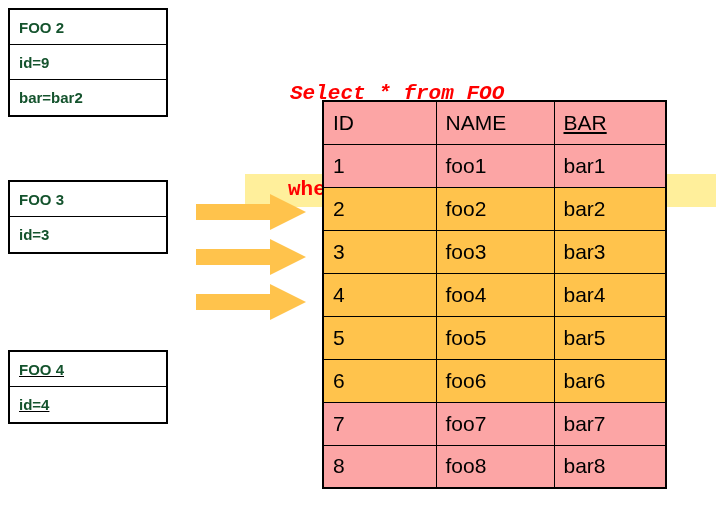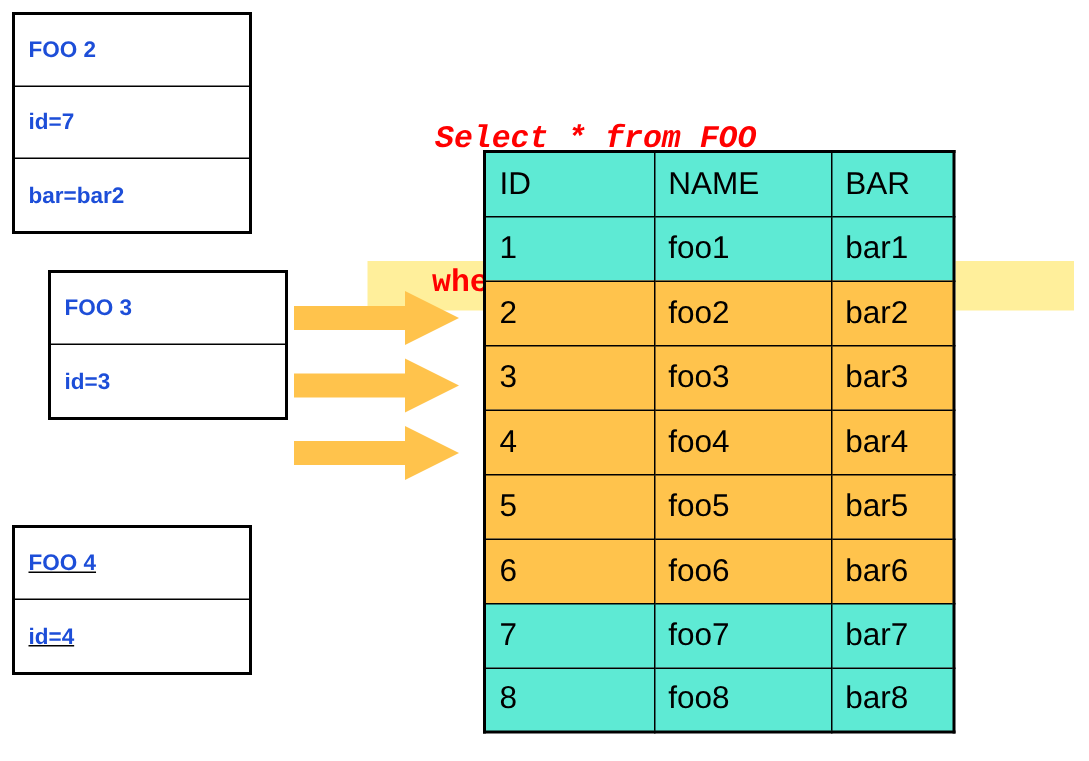--- a/index.html
+++ b/index.html
@@ -14,23 +14,23 @@
     position:relative;width:726px;height:507px;background:#ffffff;
     font-family:"Liberation Sans",sans-serif;overflow:hidden;
   }
 
   
   .record-box{
     position:absolute;left:8px;width:160px;
     border:2px solid #000;background:#fff;
   }
   .record-row{
-    height:48px;display:flex;align-items:center;
+    height:35px;display:flex;align-items:center;
     padding-left:9px;border-bottom:1px solid #000;
-    font-size:15px;font-weight:bold;color:#1d4ed8;
+    font-size:15px;font-weight:bold;color:#14532d;
   }
   .record-row:last-child{border-bottom:none;}
 
   
   .sql{
     position:absolute;left:245px;top:14px;width:471px;
     font-family:"Liberation Mono","DejaVu Sans Mono",monospace;
     font-weight:bold;font-size:21px;color:var(--sql-fg);
     white-space:pre;line-height:32px;
   }
@@ -44,39 +44,39 @@
   .result-table{
     position:absolute;left:322px;top:100px;
     border-collapse:collapse;background:#fff;
     border:2px solid #000;
     font-size:21px;color:#000;
   }
   .result-table td,.result-table th{
     border:1px solid #000;
     height:43px;padding:0 0 0 9px;
     text-align:left;font-weight:normal;vertical-align:middle;
-    background:#5eead4;
+    background:#fca5a5;
   }
   .result-table .col-id{width:113px;}
   .result-table .col-name{width:118px;}
-  .result-table .col-bar{width:82px;}
+  .result-table .col-bar{width:112px;text-decoration:underline;}
   .result-table tr.hl td{background:var(--hl);}
 </style>
 </head>
 <body>
 
 <div class="canvas">
 
   <div class="record-box" style="top:8px;">
     <div class="record-row">FOO 2</div>
-    <div class="record-row">id=7</div>
+    <div class="record-row">id=9</div>
     <div class="record-row">bar=bar2</div>
   </div>
 
-  <div class="record-box" style="top:180px;margin-left:24px;">
+  <div class="record-box" style="top:180px;">
     <div class="record-row">FOO 3</div>
     <div class="record-row">id=3</div>
   </div>
 
   <div class="record-box" style="top:350px;text-decoration:underline;">
     <div class="record-row">FOO 4</div>
     <div class="record-row">id=4</div>
   </div>
 
   <div class="sql">

